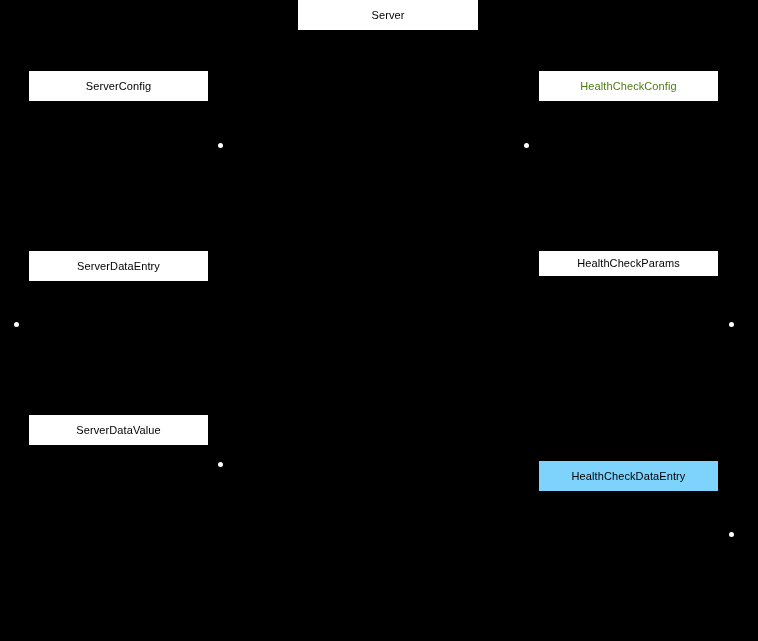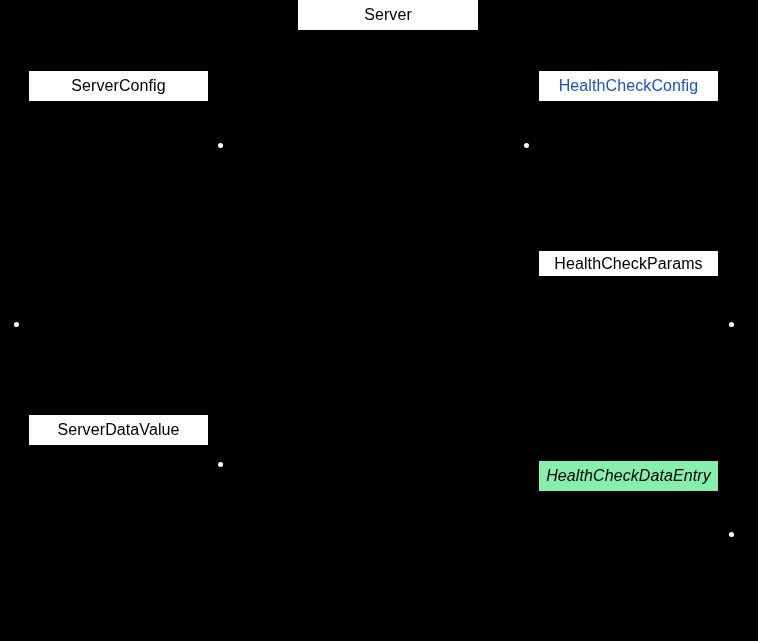--- a/index.html
+++ b/index.html
@@ -19,21 +19,21 @@
     overflow: hidden;
   }
   .node {
     position: absolute;
     background: #ffffff;
     color: #000000;
     display: flex;
     align-items: center;
     justify-content: center;
     font-family: "Liberation Sans", sans-serif;
-    font-size: 16px;
+    font-size: 11px;
     font-weight: 400;
     line-height: 1;
     letter-spacing: 0.1px;
     box-sizing: border-box;
     white-space: nowrap;
   }
   .node-label {
     display: block;
     padding: 0;
   }
@@ -51,34 +51,37 @@
 <div id="canvas" style="width: 758px; height: 641px; background: rgb(0, 0, 0);">
 
   <div class="node" id="node-server" style="left: 298px; top: 0px; width: 180px; height: 30px; background: rgb(255, 255, 255); color: rgb(0, 0, 0);">
     <span class="node-label">Server</span>
   </div>
 
   <div class="node" id="node-serverconfig" style="left: 29px; top: 71px; width: 179px; height: 30px; background: rgb(255, 255, 255); color: rgb(0, 0, 0);">
     <span class="node-label">ServerConfig</span>
   </div>
 
-  <div class="node" id="node-healthcheckconfig" style="left: 539px; top: 71px; width: 179px; height: 30px; background: rgb(255, 255, 255); color: #1d4ed8;">
+  <div class="node" id="node-healthcheckconfig" style="left: 539px; top: 71px; width: 179px; height: 30px; background: rgb(255, 255, 255); color: #4d7c0f;">
     <span class="node-label">HealthCheckConfig</span>
   </div>
 
+  <div class="node" id="node-serverdataentry" style="left: 29px; top: 251px; width: 179px; height: 30px; background: rgb(255, 255, 255); color: rgb(0, 0, 0);">
+    <span class="node-label">ServerDataEntry</span>
+  </div>
 
   <div class="node" id="node-healthcheckparams" style="left: 539px; top: 251px; width: 179px; height: 25px; background: rgb(255, 255, 255); color: rgb(0, 0, 0);">
     <span class="node-label">HealthCheckParams</span>
   </div>
 
   <div class="node" id="node-serverdatavalue" style="left: 29px; top: 391px; width: 179px; height: 30px; background: rgb(255, 255, 255); color: rgb(0, 0, 0); margin-top: 24px;">
     <span class="node-label">ServerDataValue</span>
   </div>
 
-  <div class="node" id="node-healthcheckdataentry" style="left: 539px; top: 461px; width: 179px; height: 30px; background: #86efac; color: rgb(0, 0, 0); font-style: italic;">
+  <div class="node" id="node-healthcheckdataentry" style="left: 539px; top: 461px; width: 179px; height: 30px; background: #7dd3fc; color: rgb(0, 0, 0);">
     <span class="node-label">HealthCheckDataEntry</span>
   </div>
 
   <div class="marker" id="marker-1" style="left: 217.5px; top: 142.5px; width: 5px; height: 5px; background: rgb(255, 255, 255);"></div>
   <div class="marker" id="marker-2" style="left: 523.5px; top: 142.5px; width: 5px; height: 5px; background: rgb(255, 255, 255);"></div>
   <div class="marker" id="marker-3" style="left: 13.5px; top: 321.5px; width: 5px; height: 5px; background: rgb(255, 255, 255);"></div>
   <div class="marker" id="marker-4" style="left: 728.5px; top: 321.5px; width: 5px; height: 5px; background: rgb(255, 255, 255);"></div>
   <div class="marker" id="marker-5" style="left: 217.5px; top: 461.5px; width: 5px; height: 5px; background: rgb(255, 255, 255);"></div>
   <div class="marker" id="marker-6" style="left: 728.5px; top: 531.5px; width: 5px; height: 5px; background: rgb(255, 255, 255);"></div>
 

